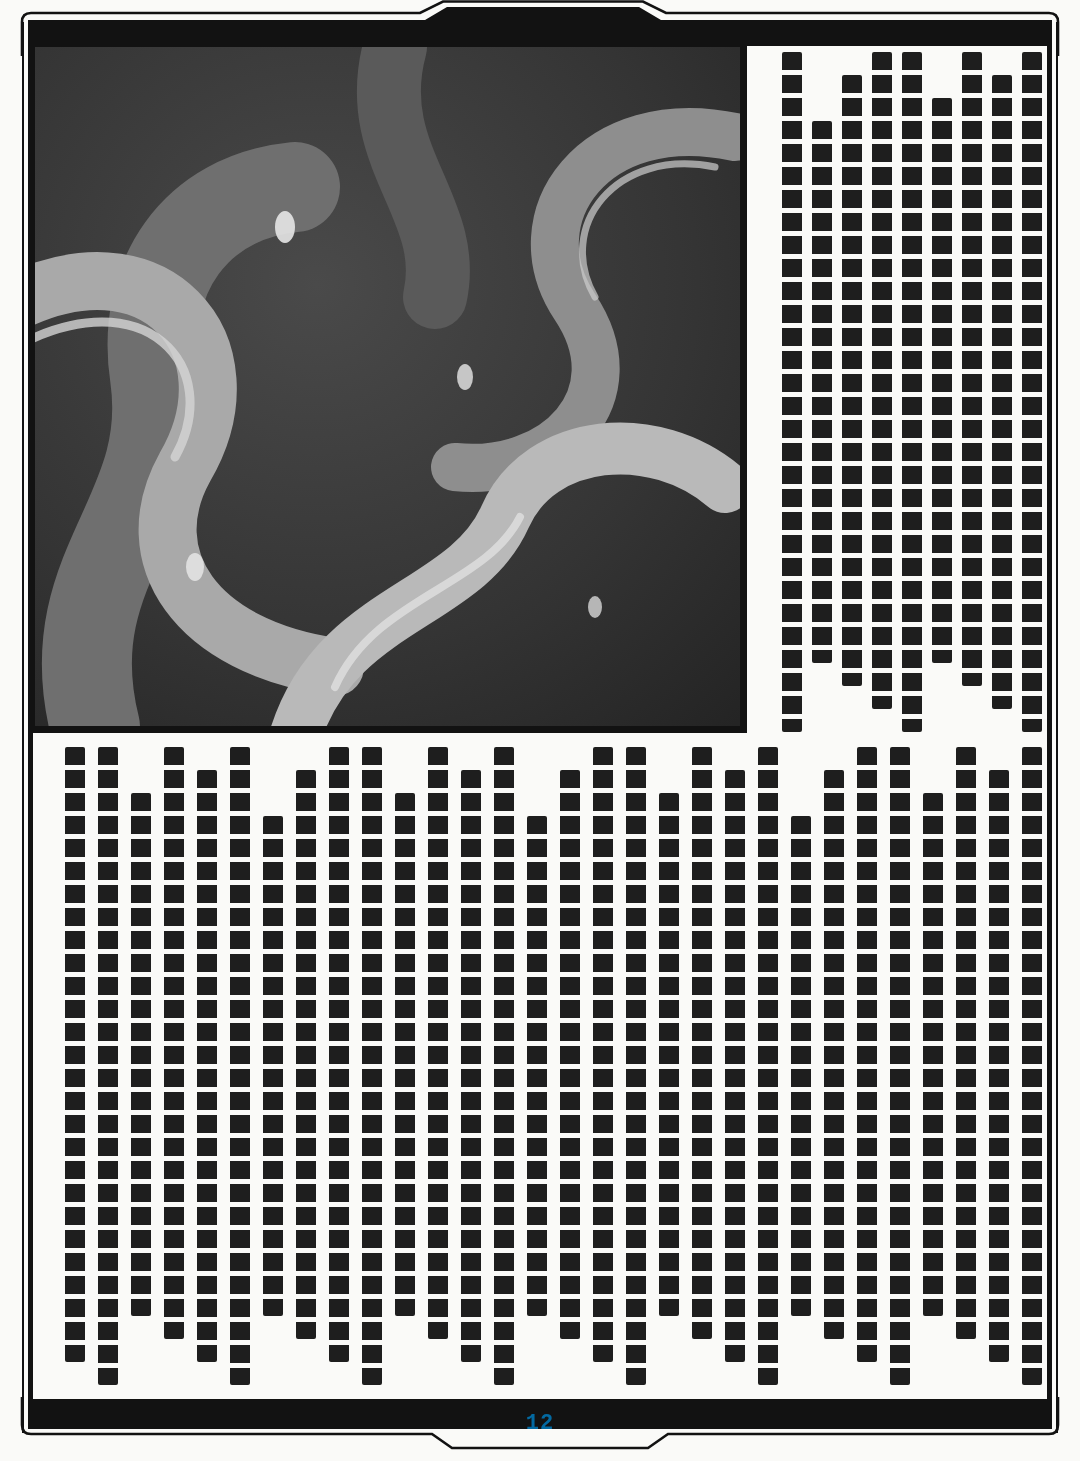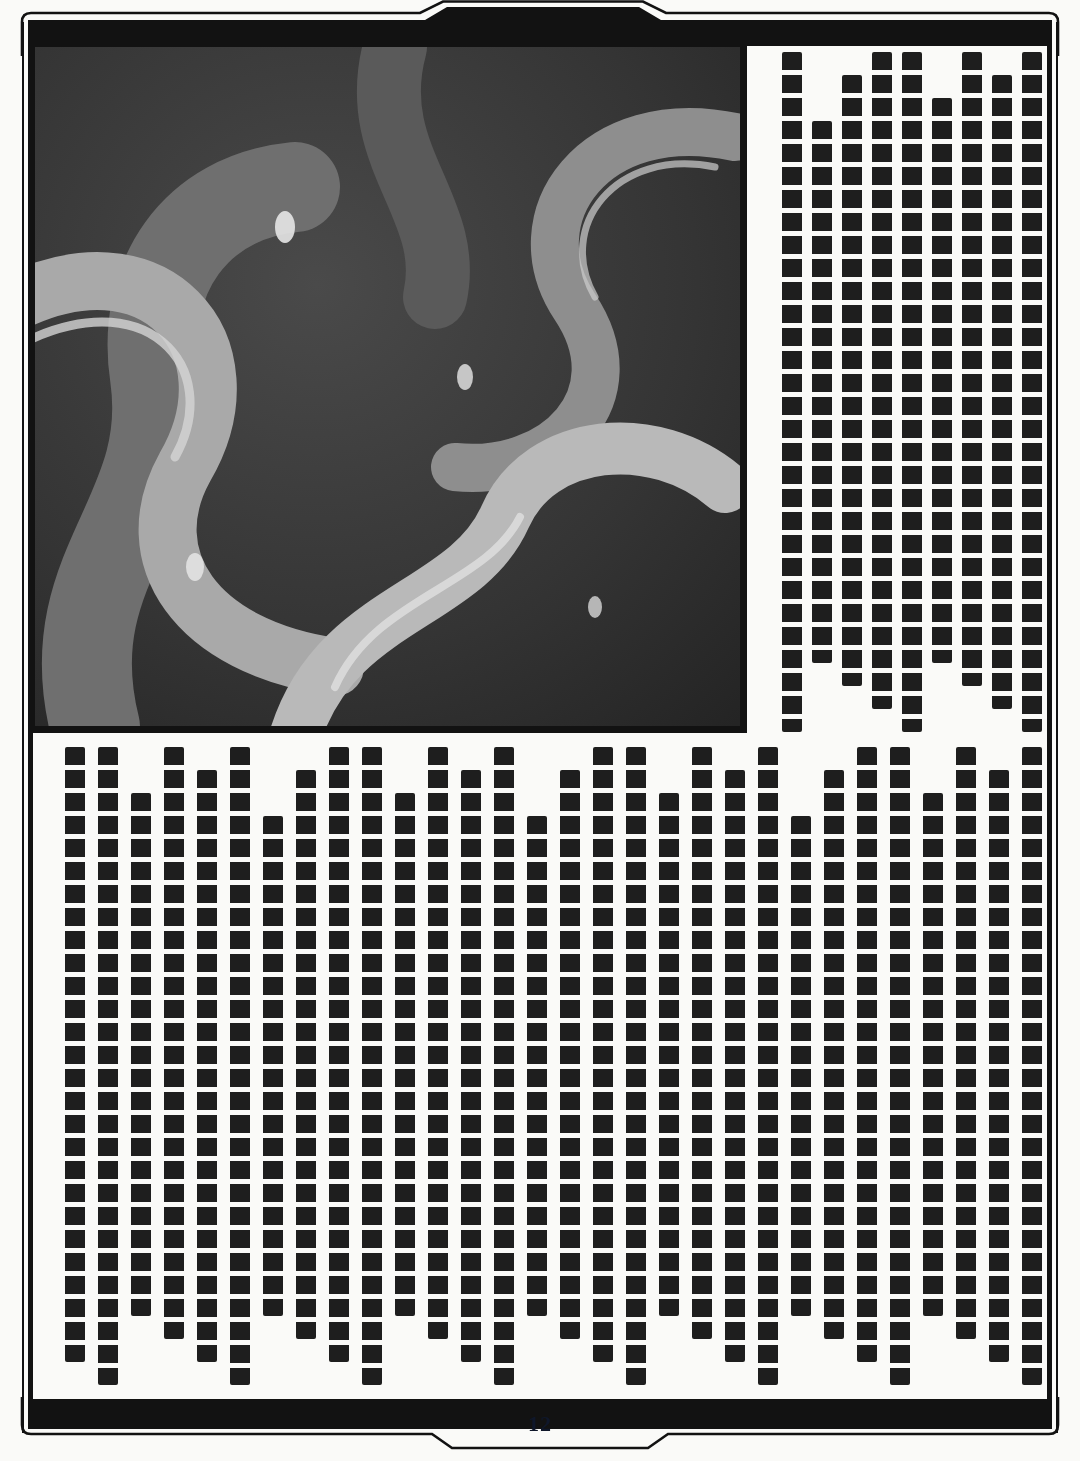--- a/index.html
+++ b/index.html
@@ -32,22 +32,22 @@
     width:20px;flex:0 0 20px;border-radius:2px;
     background:repeating-linear-gradient(
       to bottom,
       #1e1e1e 0px,#1e1e1e 18px,
       rgba(0,0,0,0) 18px,rgba(0,0,0,0) 23px);
     filter:blur(0.45px);
   }
   
   #page-number{
     left:0;width:1080px;bottom:22px;height:30px;
-    text-align:center;color:#0f172a;font-size:22px;line-height:30px;
-    letter-spacing:1px;font-weight:bold;
+    text-align:center;color:#0369a1;font-size:22px;line-height:30px;
+    letter-spacing:1px;font-weight:bold;font-family:Liberation Mono, monospace;
   }
 </style>
 </head>
 <body>
 
 <svg class="abs" id="frame-top-svg" viewBox="0 0 1080 56" xmlns="http://www.w3.org/2000/svg">
   <path d="M 22,56 L 22,22 Q 22,13 31,13 L 420,13 L 443,1.5 L 643,1.5 L 666,13 L 1049,13 Q 1058,13 1058,22 L 1058,56" fill="none" stroke="#121212" stroke-width="2.6"></path>
   <path d="M 28,20 L 425,20 L 447,7 L 639,7 L 661,20 L 1052,20 L 1052,46 L 28,46 Z" fill="#121212"></path>
 </svg>
 

